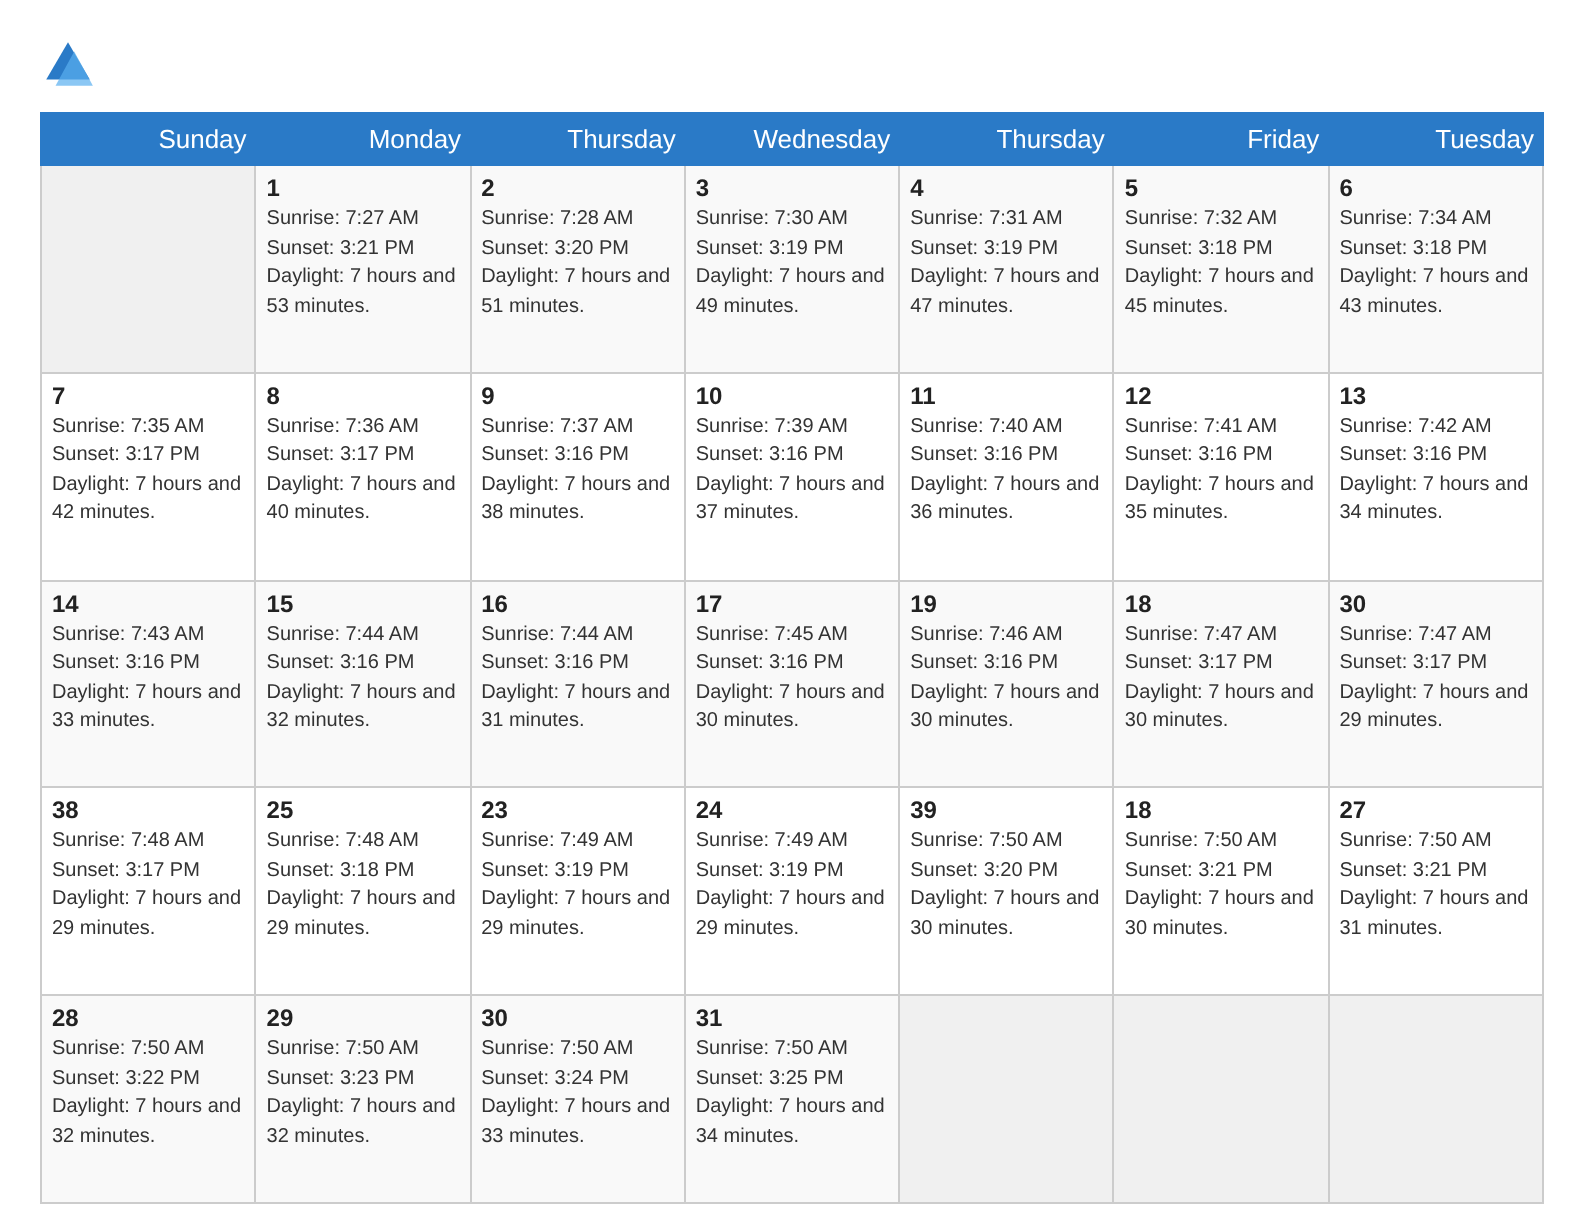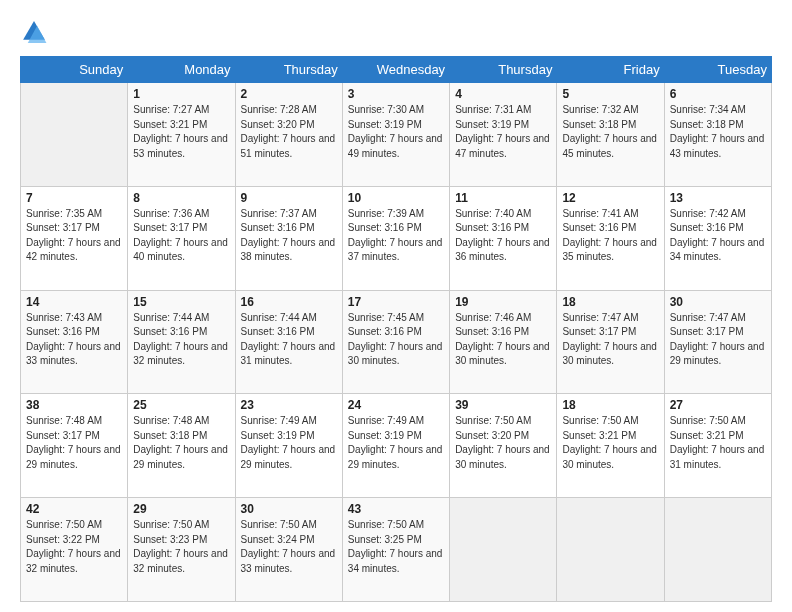--- a/index.html
+++ b/index.html
@@ -250,33 +250,33 @@
             <span class="day-number">18</span>
             <div class="day-info">Sunrise: 7:50 AM<br>Sunset: 3:21 PM<br>Daylight: 7 hours and 30 minutes.</div>
           </td>
           <td>
             <span class="day-number">27</span>
             <div class="day-info">Sunrise: 7:50 AM<br>Sunset: 3:21 PM<br>Daylight: 7 hours and 31 minutes.</div>
           </td>
         </tr>
         <tr>
           <td>
-            <span class="day-number">42</span>
+            <span class="day-number">28</span>
             <div class="day-info">Sunrise: 7:50 AM<br>Sunset: 3:22 PM<br>Daylight: 7 hours and 32 minutes.</div>
           </td>
           <td>
             <span class="day-number">29</span>
             <div class="day-info">Sunrise: 7:50 AM<br>Sunset: 3:23 PM<br>Daylight: 7 hours and 32 minutes.</div>
           </td>
           <td>
             <span class="day-number">30</span>
             <div class="day-info">Sunrise: 7:50 AM<br>Sunset: 3:24 PM<br>Daylight: 7 hours and 33 minutes.</div>
           </td>
           <td>
-            <span class="day-number">43</span>
+            <span class="day-number">31</span>
             <div class="day-info">Sunrise: 7:50 AM<br>Sunset: 3:25 PM<br>Daylight: 7 hours and 34 minutes.</div>
           </td>
           <td class="empty-cell"></td>
           <td class="empty-cell"></td>
           <td class="empty-cell"></td>
         </tr>
       </tbody>
   </table>
 </div>
 

